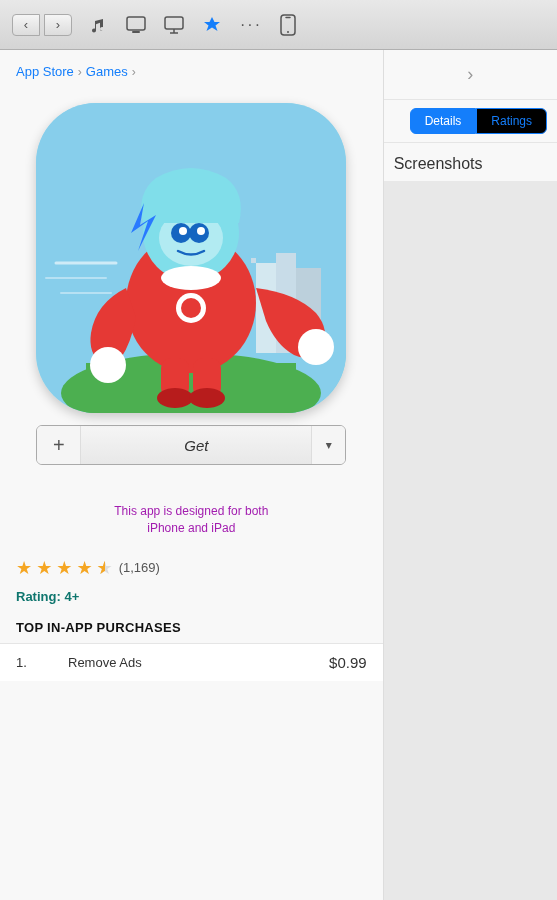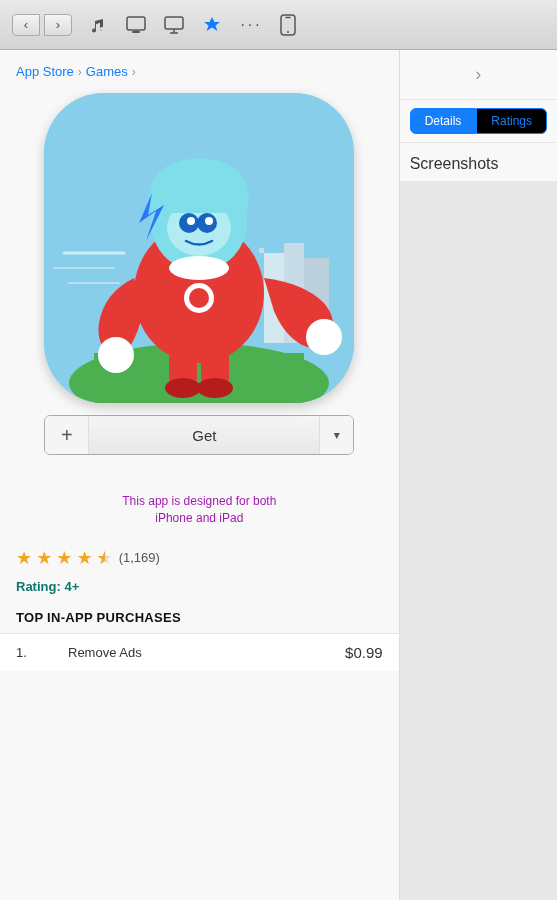--- a/index.html
+++ b/index.html
@@ -74,21 +74,21 @@
     .left-panel {
       width: 400px;
       background: #f8f8f8;
       overflow-y: auto;
       padding: 0;
       border-right: 1px solid #ddd;
     }
 
     
     .breadcrumb {
-      padding: 14px 16px 14px 16px;
+      padding: 14px 16px 24px 16px;
       display: flex;
       align-items: center;
       gap: 4px;
       font-size: 13px;
       color: #147efb;
     }
     .breadcrumb-separator {
       color: #999;
       font-size: 12px;
     }
@@ -149,20 +149,21 @@
       flex: 1;
       height: 38px;
       display: flex;
       align-items: center;
       justify-content: center;
       background: linear-gradient(to bottom, #f5f5f5, #e8e8e8);
       cursor: pointer;
       font-size: 15px;
       font-weight: 500;
       color: #333;
+      font-style: italic;
     }
     .get-btn-arrow {
       width: 34px;
       height: 38px;
       display: flex;
       align-items: center;
       justify-content: center;
       border-left: 1px solid #ddd;
       cursor: pointer;
       background: #f5f5f5;
@@ -276,20 +277,21 @@
       cursor: pointer;
       background: #000000;
       color: #147efb;
     }
     .tab-btn.active {
       background: #147efb;
       color: #fff;
     }
     .tab-btn:first-child {
       border-radius: 6px 0 0 6px;
+      margin-left: 16px;
     }
     .tab-btn:last-child {
       border-radius: 0 6px 6px 0;
     }
     .screenshots-label {
       font-size: 16px;
       font-weight: 500;
       color: #333;
       padding: 12px 10px 8px 10px;
     }

